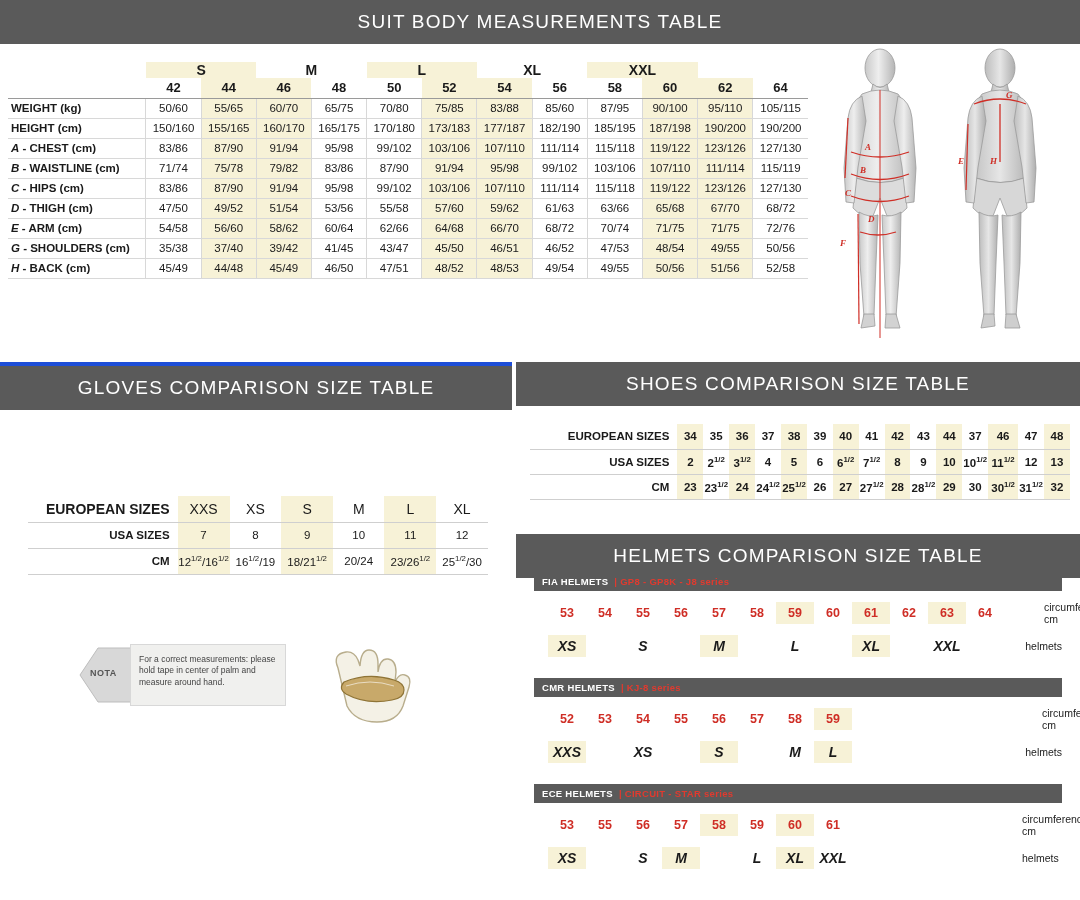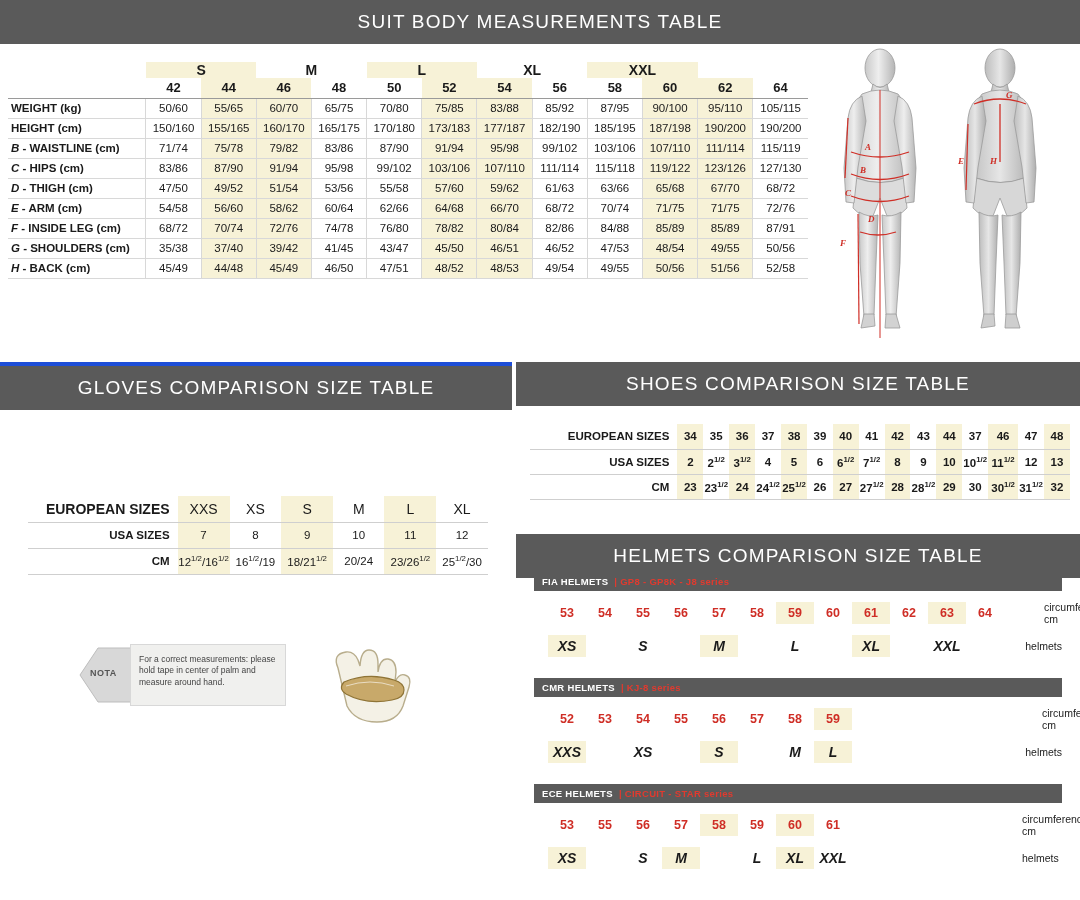--- a/index.html
+++ b/index.html
@@ -144,21 +144,21 @@
             </tr>
             <tr>
               <td class="rowlabel collabel">WEIGHT (kg)</td>
               <td class="colnum vline">50/60</td>
               <td class="colnum vline hl">55/65</td>
               <td class="colnum vline hl">60/70</td>
               <td class="colnum vline">65/75</td>
               <td class="colnum vline">70/80</td>
               <td class="colnum vline hl">75/85</td>
               <td class="colnum vline hl">83/88</td>
-              <td class="colnum vline">85/92</td>
+              <td class="colnum vline">85/60</td>
               <td class="colnum vline">87/95</td>
               <td class="colnum vline hl">90/100</td>
               <td class="colnum vline hl">95/110</td>
               <td class="colnum vline">105/115</td>
             </tr>
             <tr>
               <td class="rowlabel collabel">HEIGHT (cm)</td>
               <td class="colnum vline">150/160</td>
               <td class="colnum vline hl">155/165</td>
               <td class="colnum vline hl">160/170</td>
@@ -166,20 +166,35 @@
               <td class="colnum vline">170/180</td>
               <td class="colnum vline hl">173/183</td>
               <td class="colnum vline hl">177/187</td>
               <td class="colnum vline">182/190</td>
               <td class="colnum vline">185/195</td>
               <td class="colnum vline hl">187/198</td>
               <td class="colnum vline hl">190/200</td>
               <td class="colnum vline">190/200</td>
             </tr>
             <tr>
+              <td class="rowlabel collabel"><i>A</i> - CHEST (cm)</td>
+              <td class="colnum vline">83/86</td>
+              <td class="colnum vline hl">87/90</td>
+              <td class="colnum vline hl">91/94</td>
+              <td class="colnum vline">95/98</td>
+              <td class="colnum vline">99/102</td>
+              <td class="colnum vline hl">103/106</td>
+              <td class="colnum vline hl">107/110</td>
+              <td class="colnum vline">111/114</td>
+              <td class="colnum vline">115/118</td>
+              <td class="colnum vline hl">119/122</td>
+              <td class="colnum vline hl">123/126</td>
+              <td class="colnum vline">127/130</td>
+            </tr>
+            <tr>
               <td class="rowlabel collabel"><i>B</i> - WAISTLINE (cm)</td>
               <td class="colnum vline">71/74</td>
               <td class="colnum vline hl">75/78</td>
               <td class="colnum vline hl">79/82</td>
               <td class="colnum vline">83/86</td>
               <td class="colnum vline">87/90</td>
               <td class="colnum vline hl">91/94</td>
               <td class="colnum vline hl">95/98</td>
               <td class="colnum vline">99/102</td>
               <td class="colnum vline">103/106</td>
@@ -224,35 +239,20 @@
               <td class="colnum vline hl">58/62</td>
               <td class="colnum vline">60/64</td>
               <td class="colnum vline">62/66</td>
               <td class="colnum vline hl">64/68</td>
               <td class="colnum vline hl">66/70</td>
               <td class="colnum vline">68/72</td>
               <td class="colnum vline">70/74</td>
               <td class="colnum vline hl">71/75</td>
               <td class="colnum vline hl">71/75</td>
               <td class="colnum vline">72/76</td>
-            </tr>
-            <tr>
-              <td class="rowlabel collabel"><i>F</i> - INSIDE LEG (cm)</td>
-              <td class="colnum vline">68/72</td>
-              <td class="colnum vline hl">70/74</td>
-              <td class="colnum vline hl">72/76</td>
-              <td class="colnum vline">74/78</td>
-              <td class="colnum vline">76/80</td>
-              <td class="colnum vline hl">78/82</td>
-              <td class="colnum vline hl">80/84</td>
-              <td class="colnum vline">82/86</td>
-              <td class="colnum vline">84/88</td>
-              <td class="colnum vline hl">85/89</td>
-              <td class="colnum vline hl">85/89</td>
-              <td class="colnum vline">87/91</td>
             </tr>
             <tr>
               <td class="rowlabel collabel"><i>G</i> - SHOULDERS (cm)</td>
               <td class="colnum vline">35/38</td>
               <td class="colnum vline hl">37/40</td>
               <td class="colnum vline hl">39/42</td>
               <td class="colnum vline">41/45</td>
               <td class="colnum vline">43/47</td>
               <td class="colnum vline hl">45/50</td>
               <td class="colnum vline hl">46/51</td>

